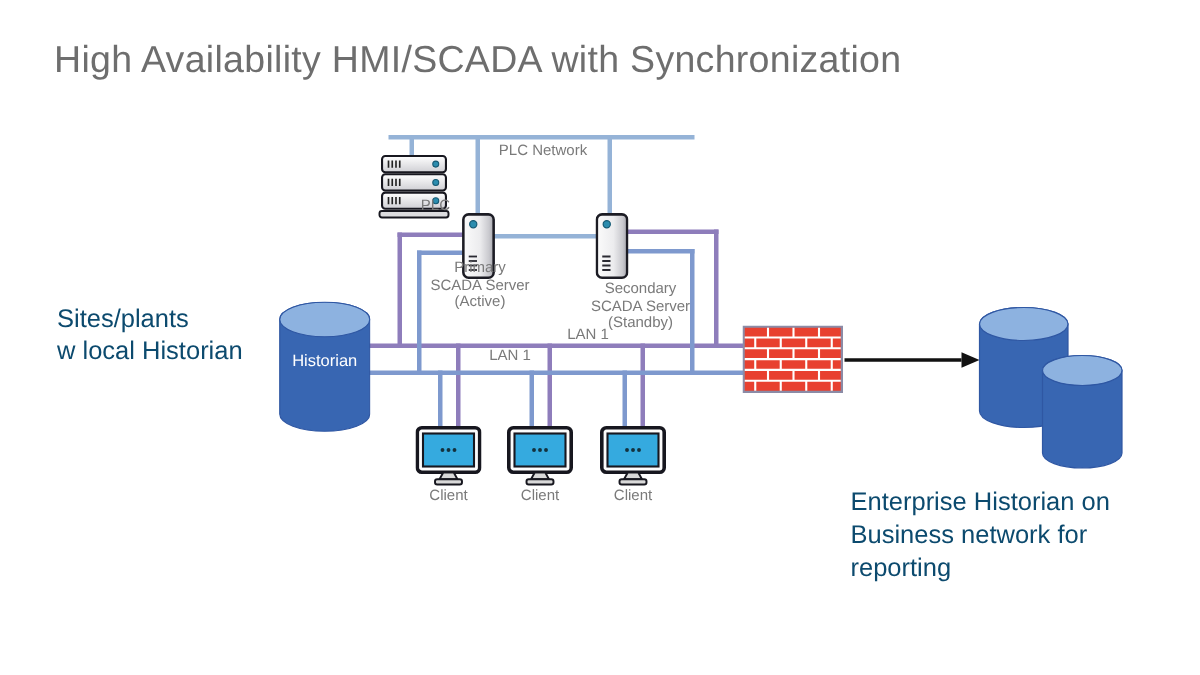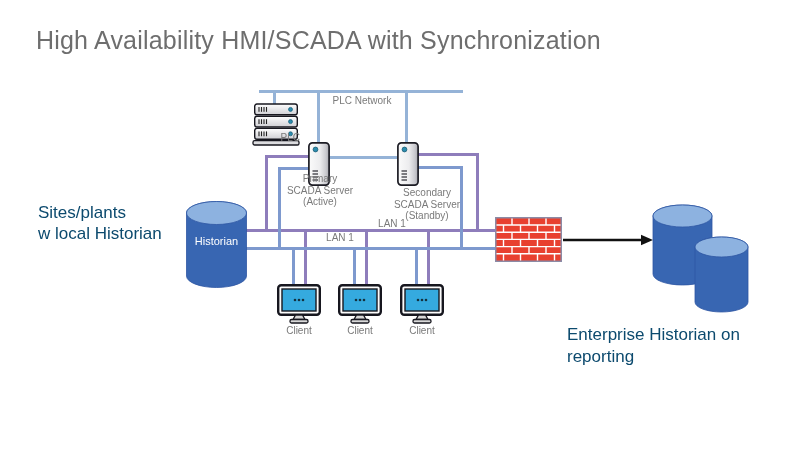--- a/index.html
+++ b/index.html
@@ -217,16 +217,17 @@
   <div class="lbl center" style="left:269px;top:325px;width:60px;">Client</div>
   <div class="lbl center" style="left:330px;top:325px;width:60px;">Client</div>
   <div class="lbl center" style="left:392px;top:325px;width:60px;">Client</div>
 
   <div class="note" style="left:38px;top:202px;">
     <span>Sites/plants</span>
     <span>w local Historian</span>
   </div>
   <div class="note" style="left:567px;top:324px;line-height:22px;">
     <span>Enterprise Historian on</span>
+    <span>Business network for</span>
     <span>reporting</span>
   </div>
 
 </div>
 
 </body></html>

